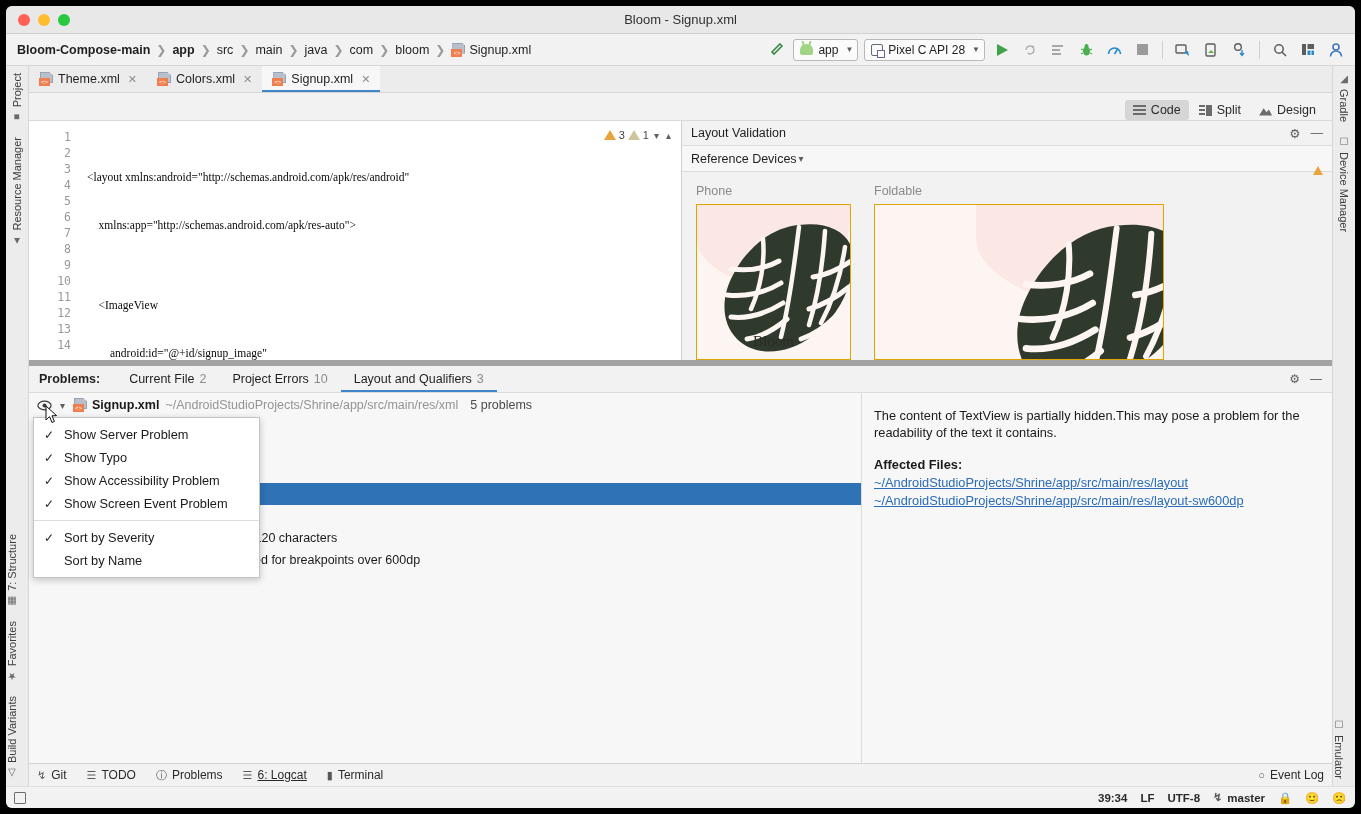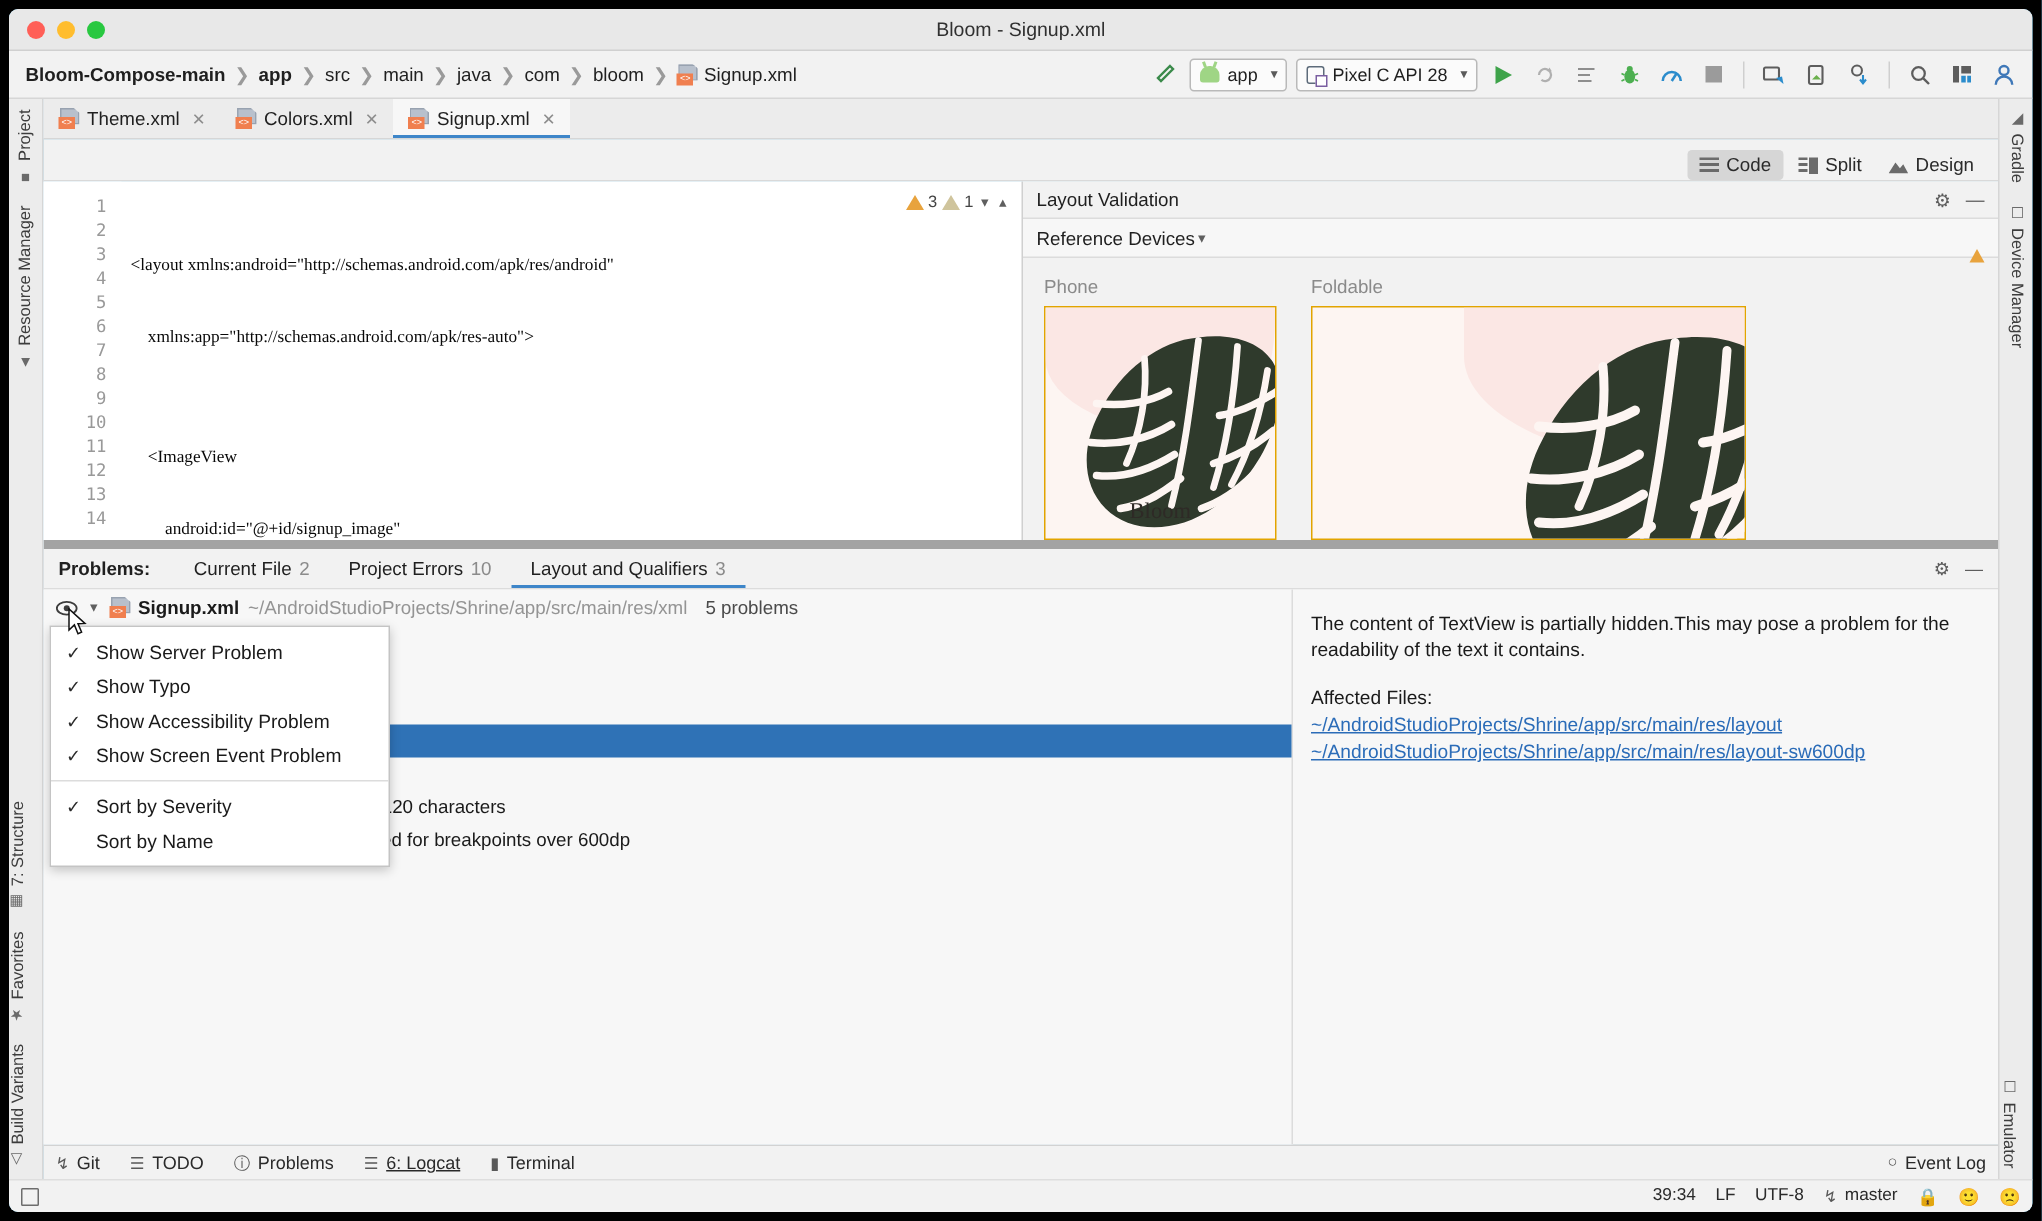--- a/index.html
+++ b/index.html
@@ -6,21 +6,21 @@
   html, body {
     width: 1361px; height: 814px;
     font-family: "Liberation Sans", sans-serif;
     font-size: 12px;
     background: #000;
     overflow: hidden;
   }
   .window {
     position: absolute; left: 6px; top: 6px;
     width: 1349px; height: 802px;
-    background: #7dd3fc;
+    background: #4d7c0f;
     border-radius: 6px;
     overflow: hidden;
     display: flex; flex-direction: column;
   }
 
   
   .titlebar {
     height: 28px; background: #e8e8e8;
     border-bottom: 1px solid #d0d0d0;
     display: flex; align-items: center; position: relative;
@@ -270,21 +270,21 @@
   .prob-rows { padding-left: 46px; }
   .prob-row {
     height: 22px; display: flex; align-items: center; font-size: 12.5px;
     color: #1a1a1a; padding-left: 6px;
   }
   .prob-row.muted { color: #8f8f8f; }
   .prob-row.sel { background: #2f72b6; color: #fff; }
 
   .prob-detail { flex: 0 0 470px; background: #f7f7f7; padding: 14px 12px 0 12px; }
   .prob-detail p { font-size: 12.8px; color: #1a1a1a; line-height: 17px; }
-  .affected { font-weight: normal; font-size: 12.8px; color: #1a1a1a; margin-top: 16px; }
+  .affected { font-weight: bold; font-size: 12.8px; color: #1a1a1a; margin-top: 16px; }
   .aff-link {
     font-size: 12.8px; color: #2b6cb8; text-decoration: underline; display: block; margin-top: 3px;
   }
 
   
   .ctx-menu {
     position: absolute; left: 4px; top: 12px; width: 227px;
     background: #fff; border: 1px solid #c4c4c4;
     box-shadow: 0 2px 7px rgba(0,0,0,.22); padding: 5px 0; z-index: 30;
   }
@@ -307,21 +307,21 @@
   .bb-item { display: flex; align-items: center; gap: 5px; }
   .bb-ico { color: #595959; font-size: 11px; }
   .underline-one { text-decoration: underline; }
   .event-log { margin-left: auto; display: flex; align-items: center; gap: 5px; }
 
   .statusbar {
     height: 22px; background: #f2f2f2; border-top: 1px solid #dedede;
     display: flex; align-items: center; padding: 0 8px;
     font-size: 11.5px; color: #2a2a2a; flex: 0 0 22px;
   }
-  .statusbar .sright { margin-left: auto; display: flex; align-items: flex-start; gap: 13px; }
+  .statusbar .sright { margin-left: auto; display: flex; align-items: center; gap: 13px; font-weight: bold; }
   .sq-ico { width: 12px; height: 12px; border: 1.4px solid #6d6d6d; border-radius: 1px; }
 </style>
 </head>
 <body>
 
 <div class="window">
 
   <div class="titlebar">
     <div class="traffic">
       <div class="dot red"></div>

